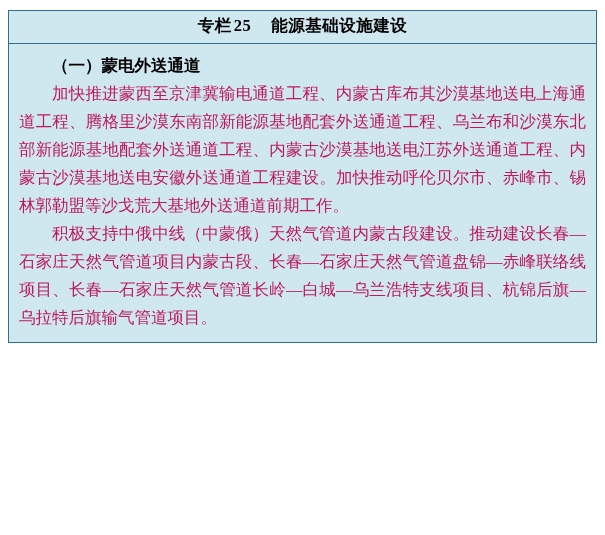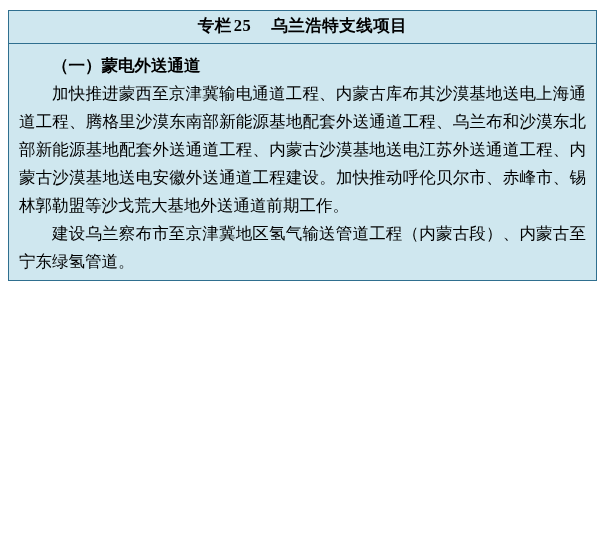--- a/index.html
+++ b/index.html
@@ -34,45 +34,45 @@
   .box-title .num {
     margin-left: 2px;
   }
   .box-title .gap {
     display: inline-block;
     width: 20px;
   }
   .box-body {
     border-top: 1px solid #2f6f8f;
     background: #cfe7ef;
-    padding: 6px 10px 4px 10px;
+    padding: 6px 10px 10px 10px;
   }
   .heading {
     font-size: 16.5px;
     font-weight: bold;
     line-height: 28px;
     text-indent: 2em;
     margin: 2px 0 0 0;
     color: #000;
   }
   .para {
     font-size: 16.5px;
     line-height: 28px;
     text-indent: 2em;
     margin: 0;
-    color: #000000;
+    color: #be185d;
     text-align: justify;
     text-justify: inter-ideograph;
   }
 </style>
 </head>
 <body>
 
 <div class="box">
   <div class="box-title">
-    <span>专栏</span><span class="num">25</span><span class="gap"></span><span>乌兰浩特支线项目</span>
+    <span>专栏</span><span class="num">25</span><span class="gap"></span><span>能源基础设施建设</span>
   </div>
   <div class="box-body">
     <p class="heading">（一）蒙电外送通道</p>
     <p class="para">加快推进蒙西至京津冀输电通道工程、内蒙古库布其沙漠基地送电上海通道工程、腾格里沙漠东南部新能源基地配套外送通道工程、乌兰布和沙漠东北部新能源基地配套外送通道工程、内蒙古沙漠基地送电江苏外送通道工程、内蒙古沙漠基地送电安徽外送通道工程建设。加快推动呼伦贝尔市、赤峰市、锡林郭勒盟等沙戈荒大基地外送通道前期工作。</p>
-    <p class="para">建设乌兰察布市至京津冀地区氢气输送管道工程（内蒙古段）、内蒙古至宁东绿氢管道。</p>
+    <p class="para">积极支持中俄中线（中蒙俄）天然气管道内蒙古段建设。推动建设长春—石家庄天然气管道项目内蒙古段、长春—石家庄天然气管道盘锦—赤峰联络线项目、长春—石家庄天然气管道长岭—白城—乌兰浩特支线项目、杭锦后旗—乌拉特后旗输气管道项目。</p>
   </div>
 </div>
 
 </body></html>

